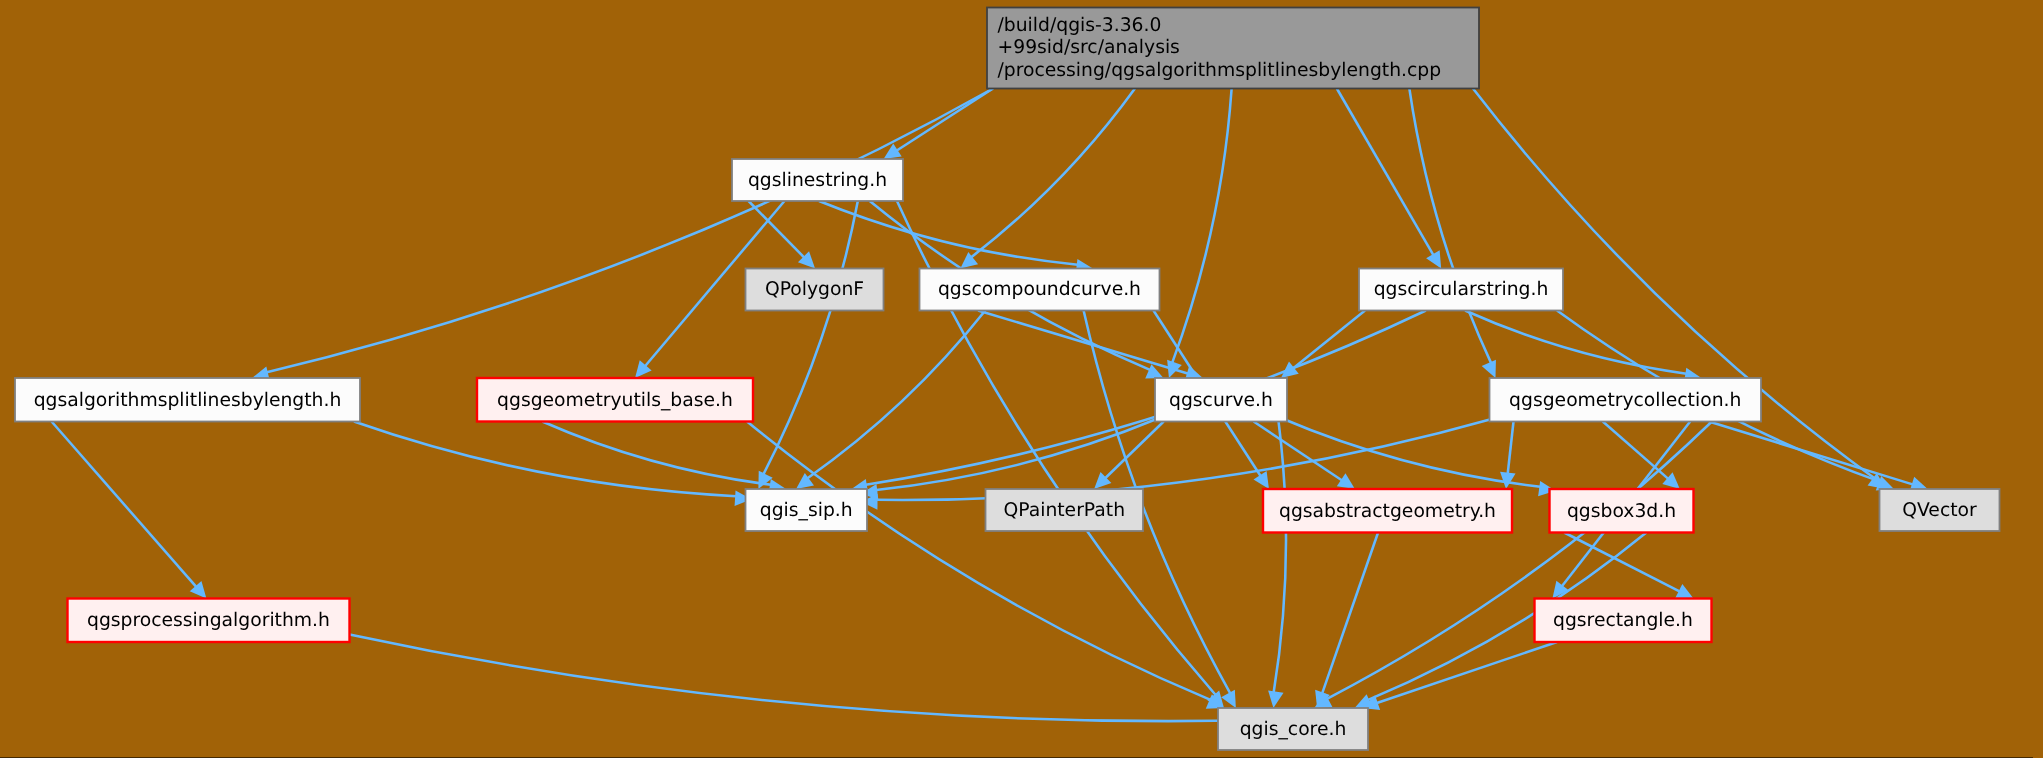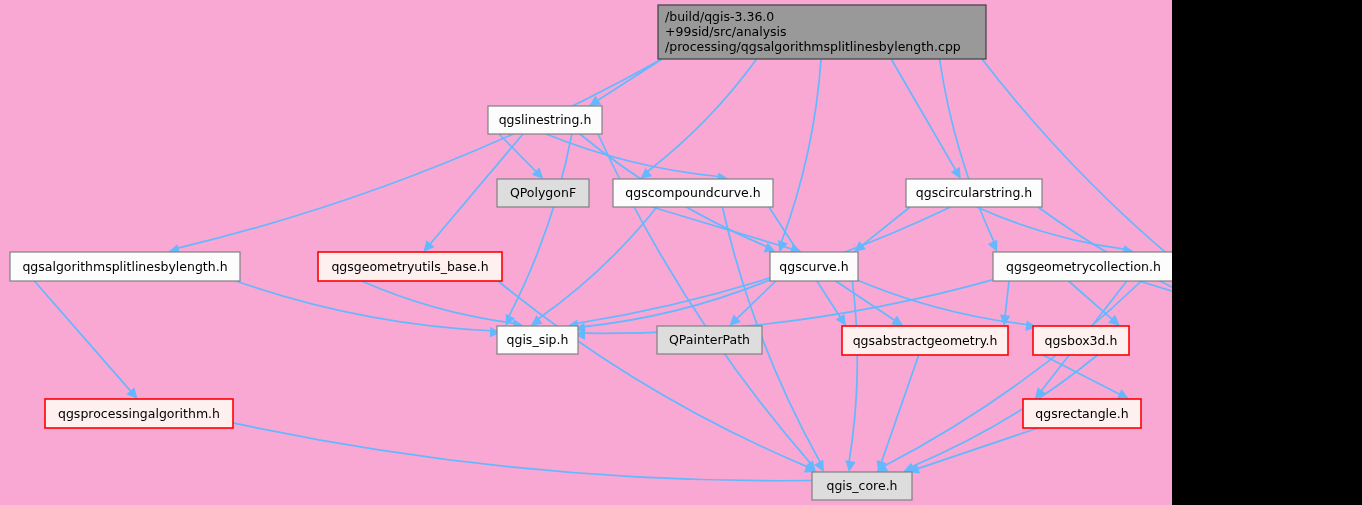--- a/index.html
+++ b/index.html
@@ -2,23 +2,23 @@
 <html><head>
 <meta charset="utf-8">
 <style>
   html, body {
     margin: 0;
     padding: 0;
     background: #000000;
   }
   #canvas-wrap {
     position: relative;
-    width: 1172px;
+    width: 1362px;
     height: 505px;
-    background: #f9a8d4;
+    background: #a16207;
     overflow: hidden;
   }
   svg.graph {
     position: absolute;
     left: 0; top: 0;
     width: 1362px;
     height: 505px;
     display: block;
   }
   .node-label {

